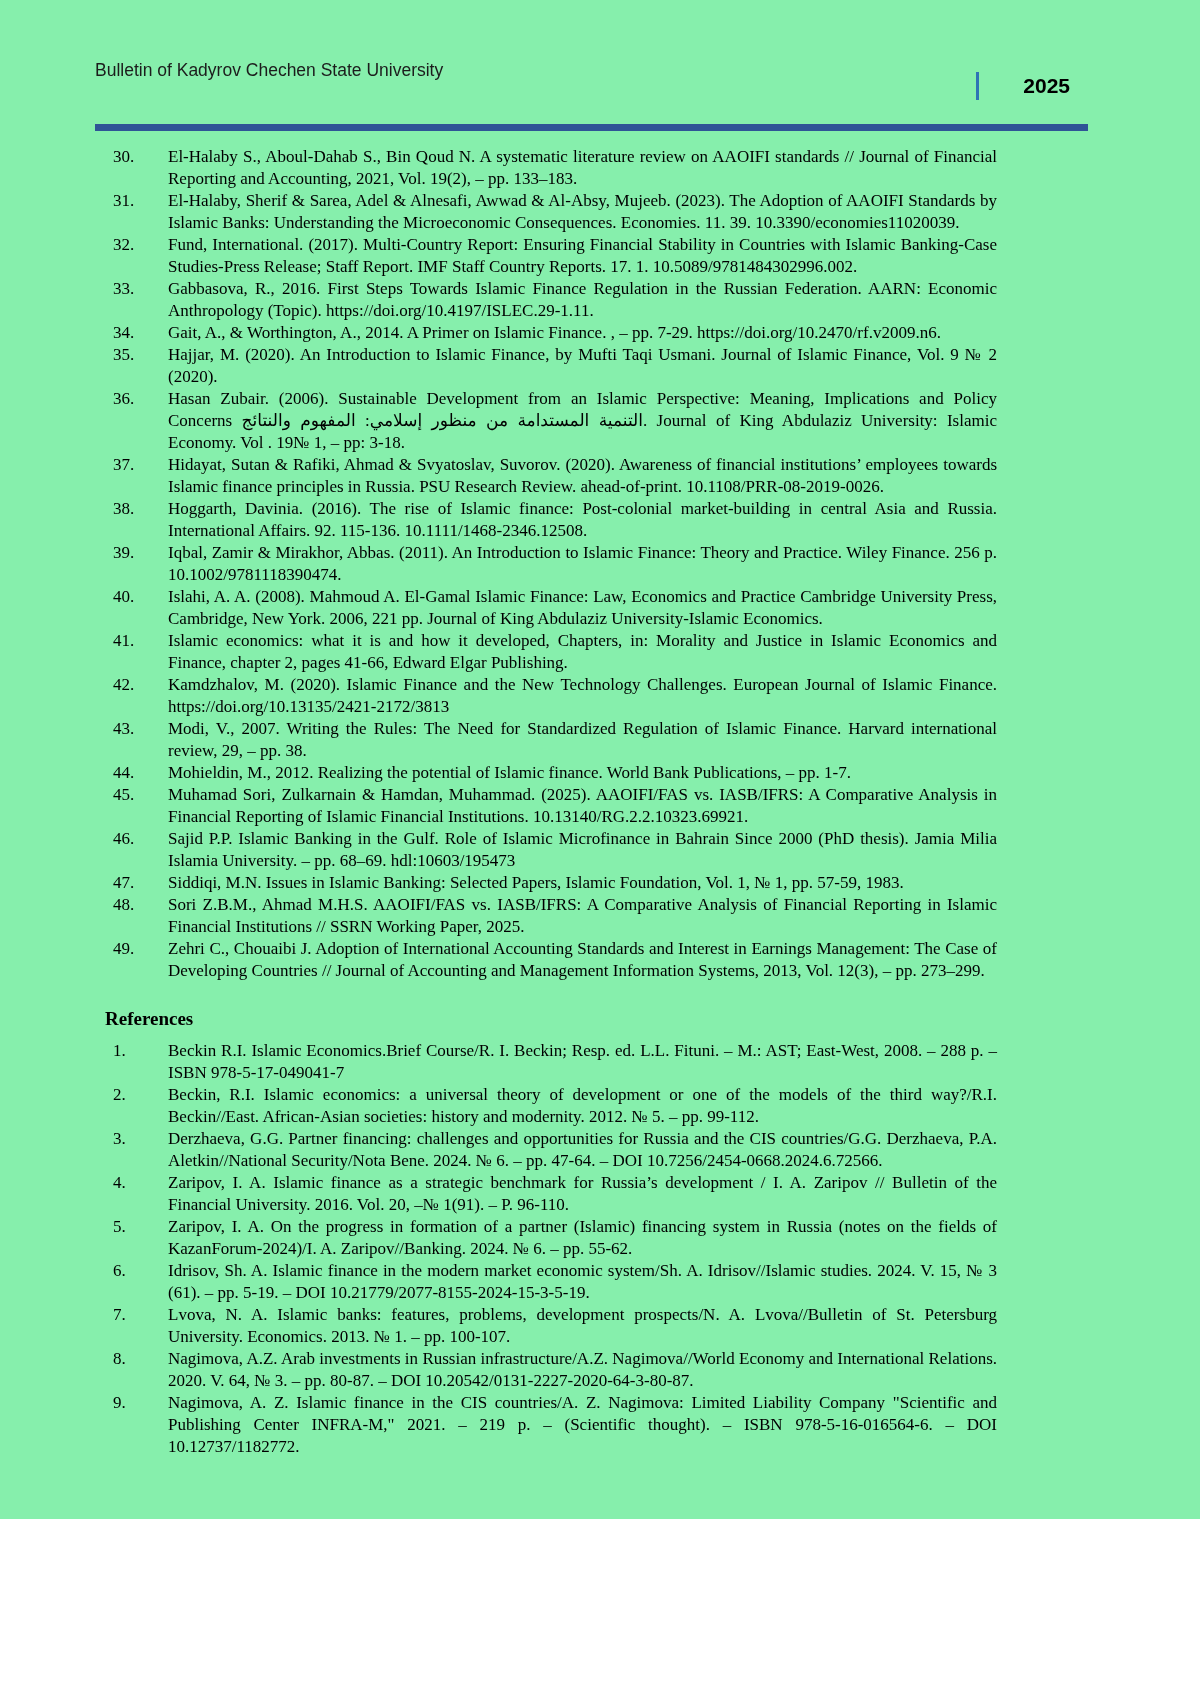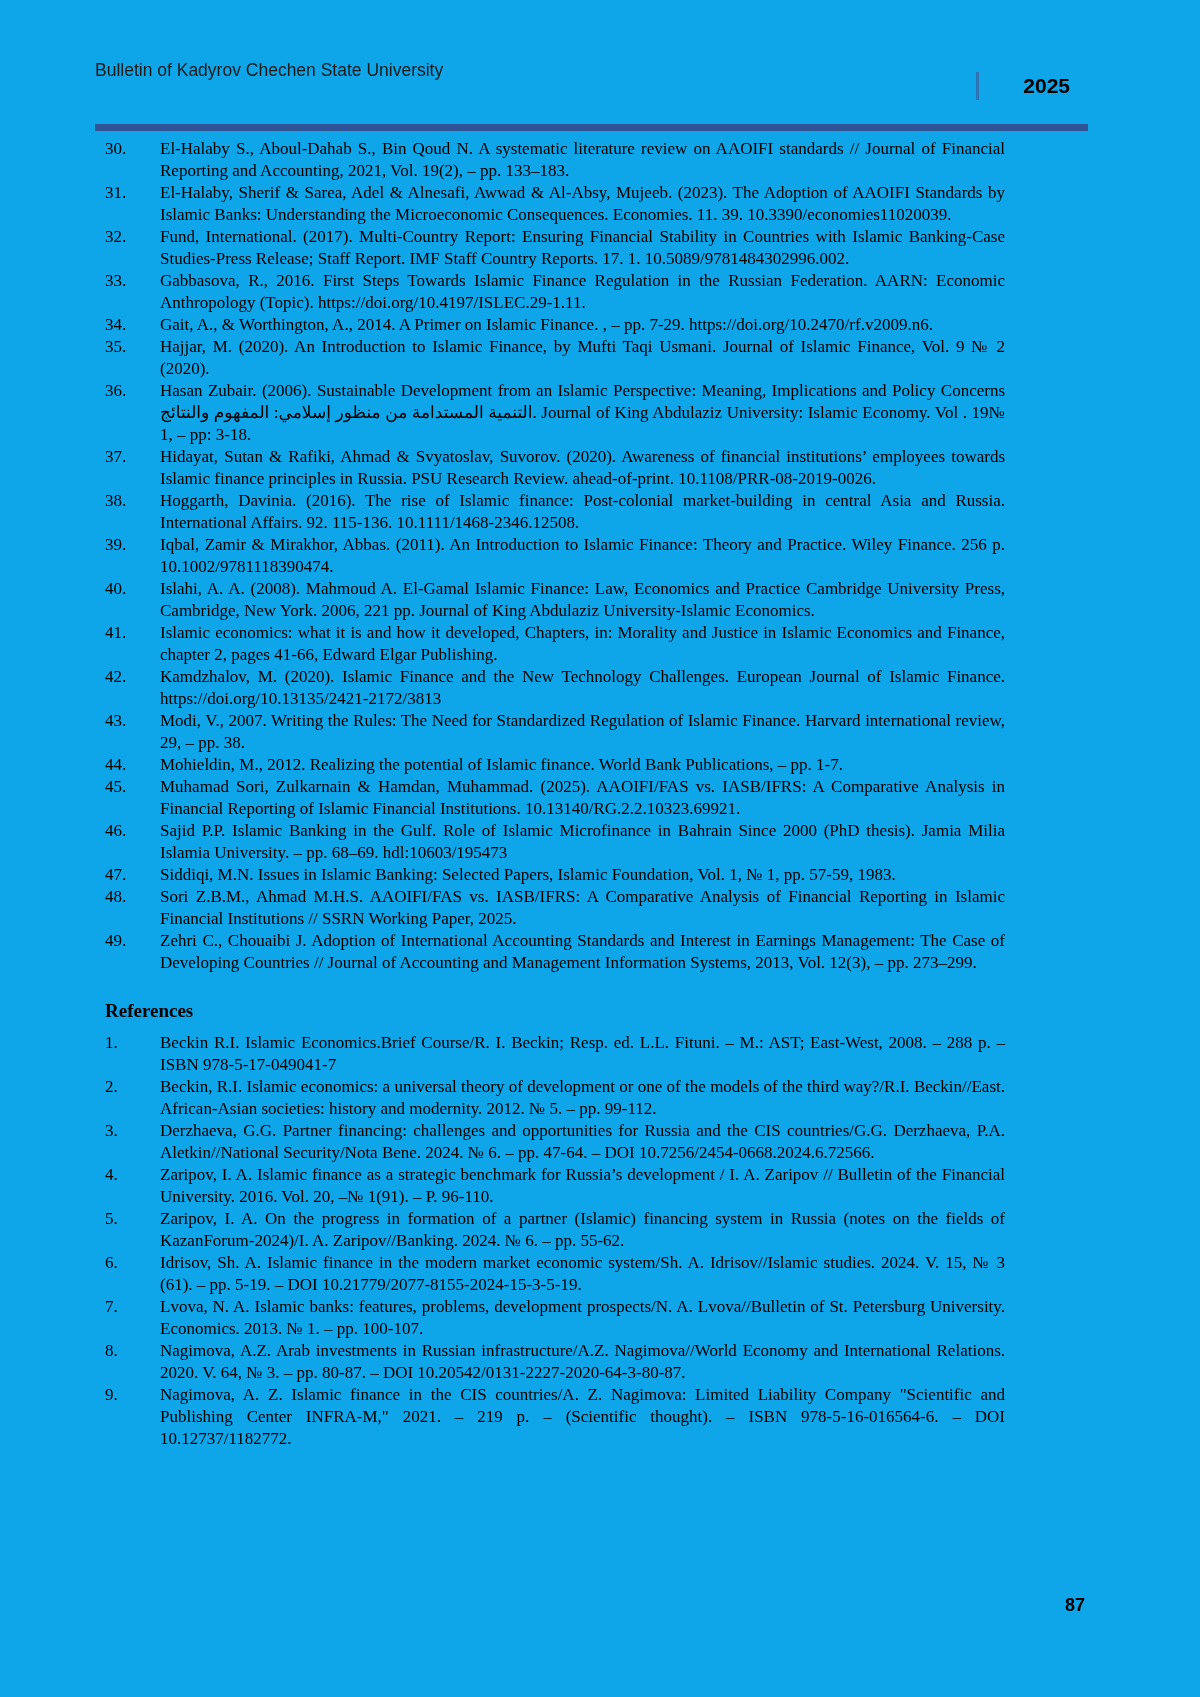--- a/index.html
+++ b/index.html
@@ -1,20 +1,20 @@
 <!DOCTYPE html>
 <html><head>
 <meta charset="utf-8">
 <style>
   html,body{margin:0;padding:0;background:#ffffff;}
   .page{
     position:relative;
     width:1200px;
-    height:1697px;
-    background:#0ea5e9;
+    height:1519px;
+    background:#86efac;
     overflow:hidden;
     font-family:"Liberation Serif", serif;
     color:#000;
   }
   
   .header{
     position:absolute;
     left:95px; right:112px; top:58px;
     height:60px;
   }
@@ -48,21 +48,21 @@
     height:7px;
   }
   
   .content{
     position:absolute;
     left:105px; top:138px;
     width:900px;
   }
   ul.ref-list{
     list-style:none;
-    margin:0; padding:0;
+    margin:8px; padding:0;
   }
   li.ref-item{
     position:relative;
     padding-left:55px;
     font-size:17px;
     line-height:22px;
     text-align:justify;
   }
   .ref-num{
     position:absolute;

